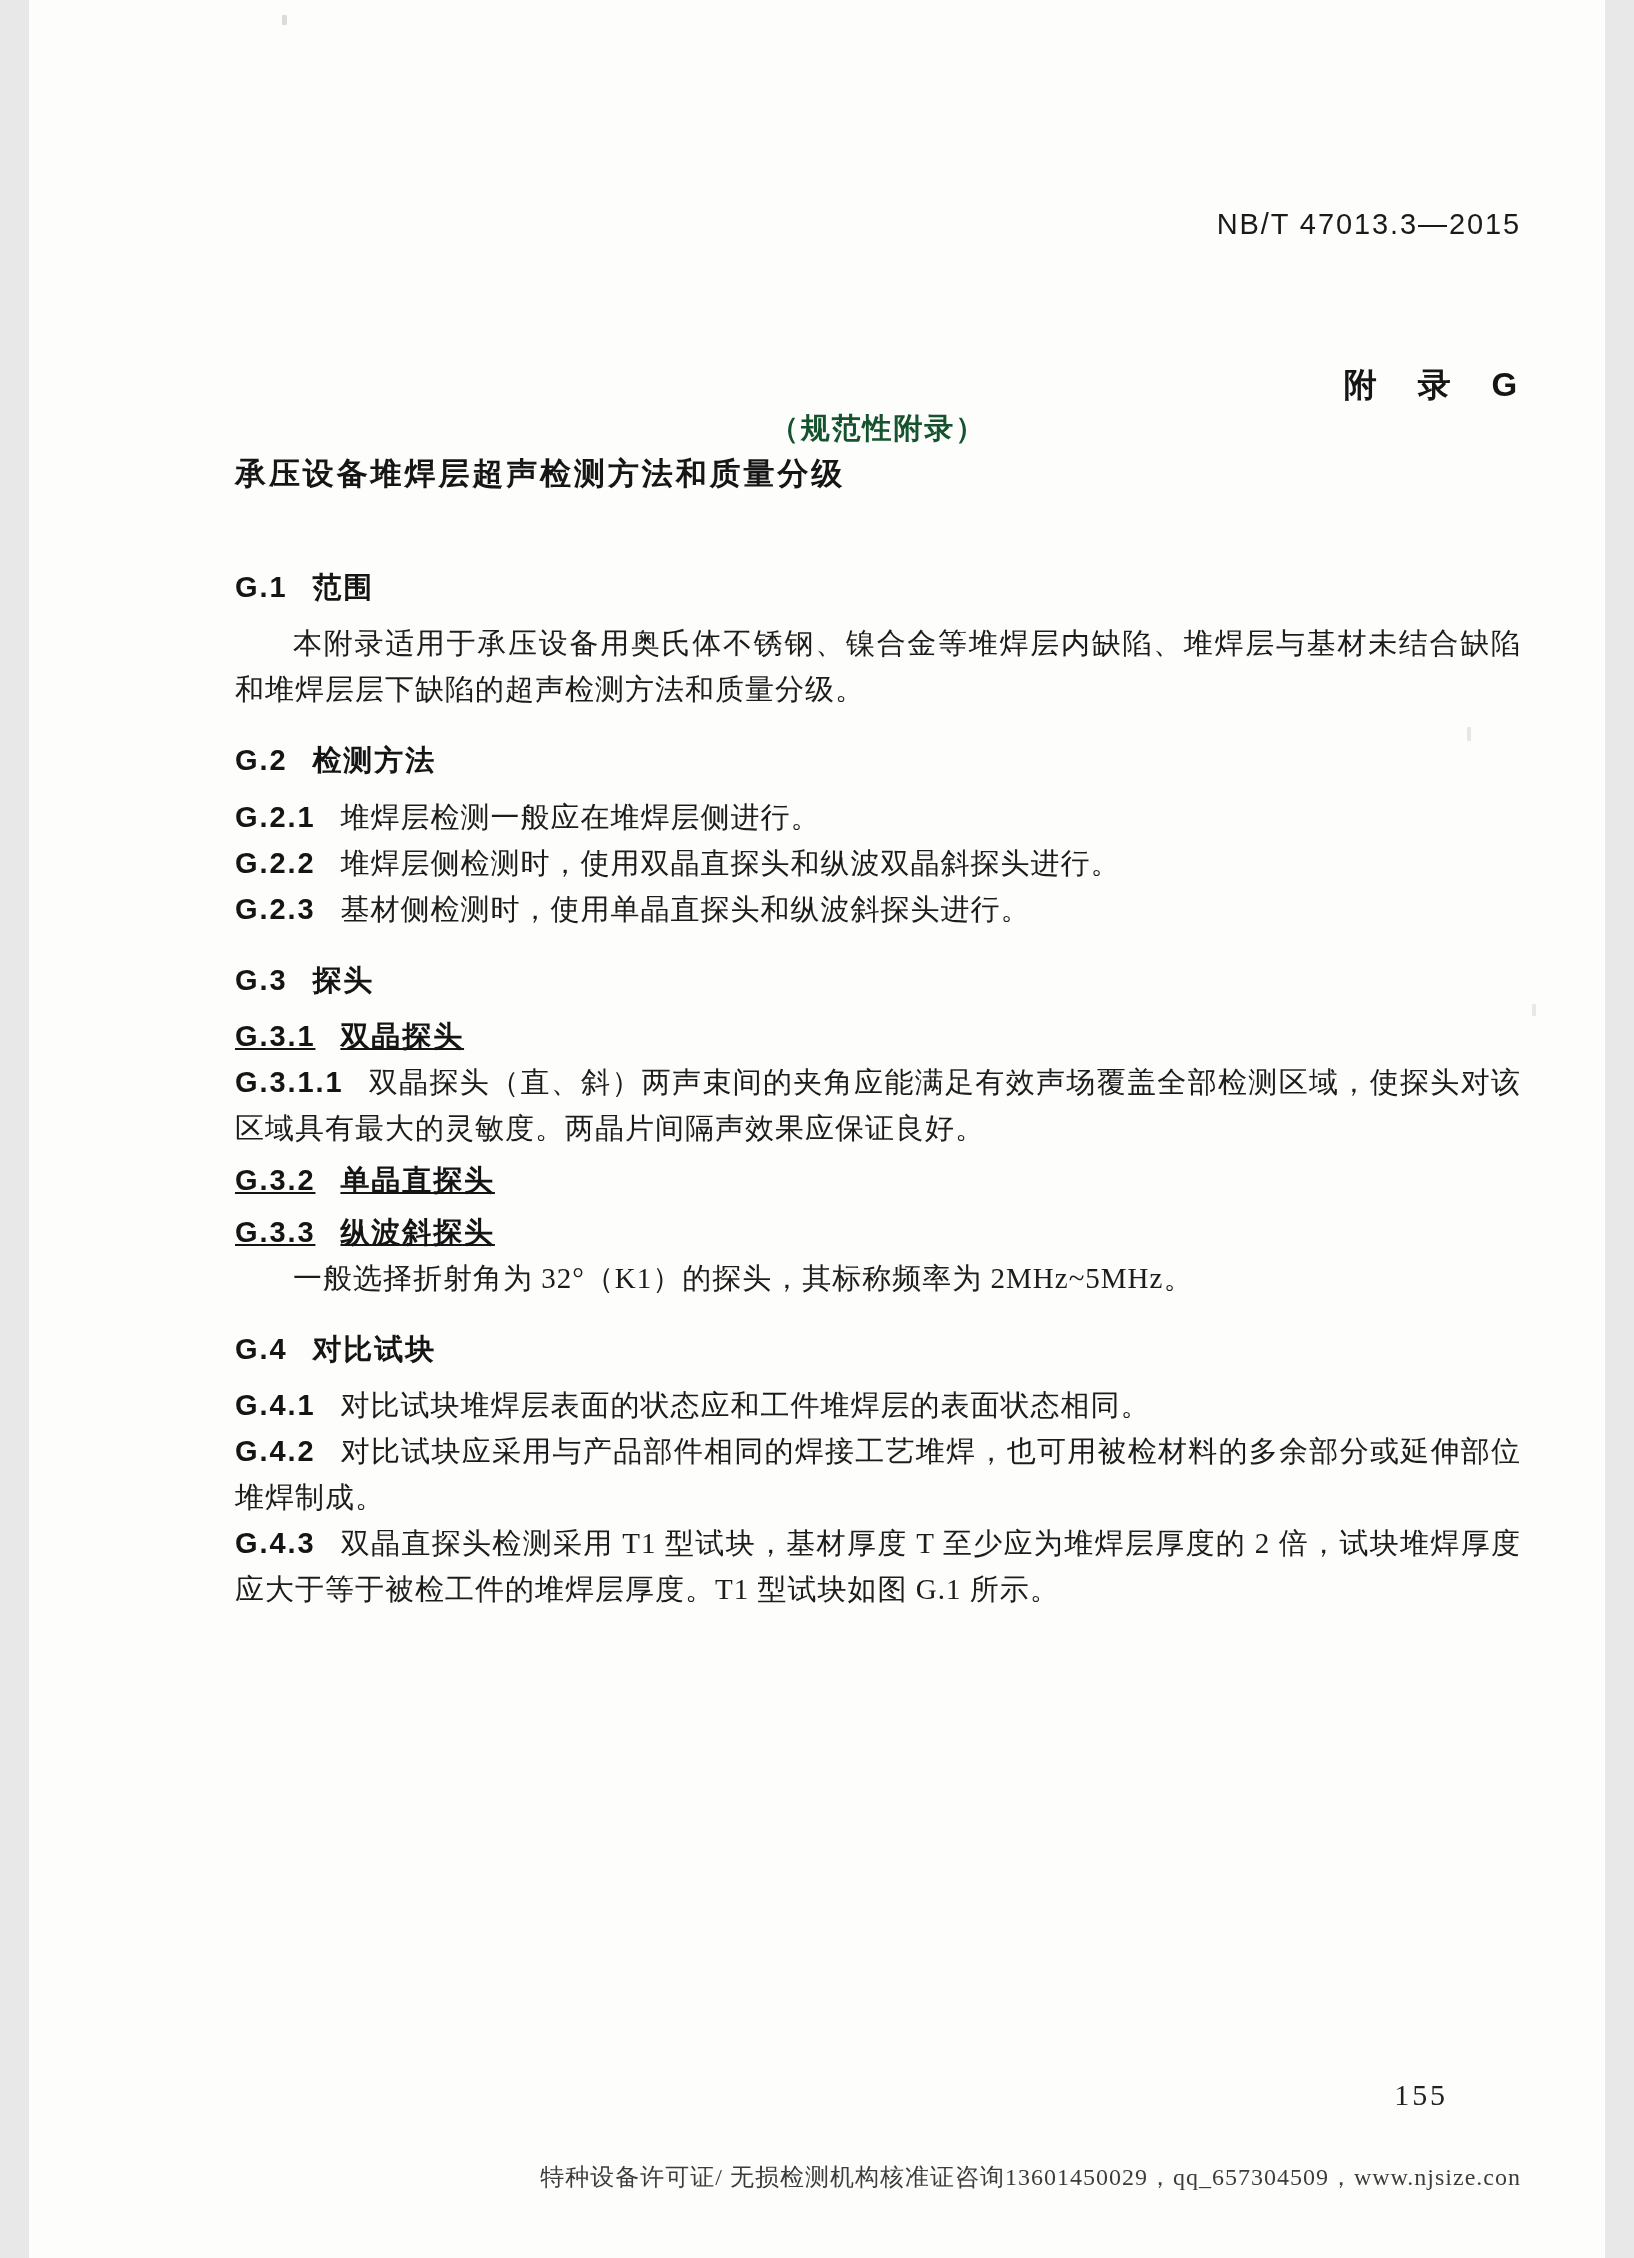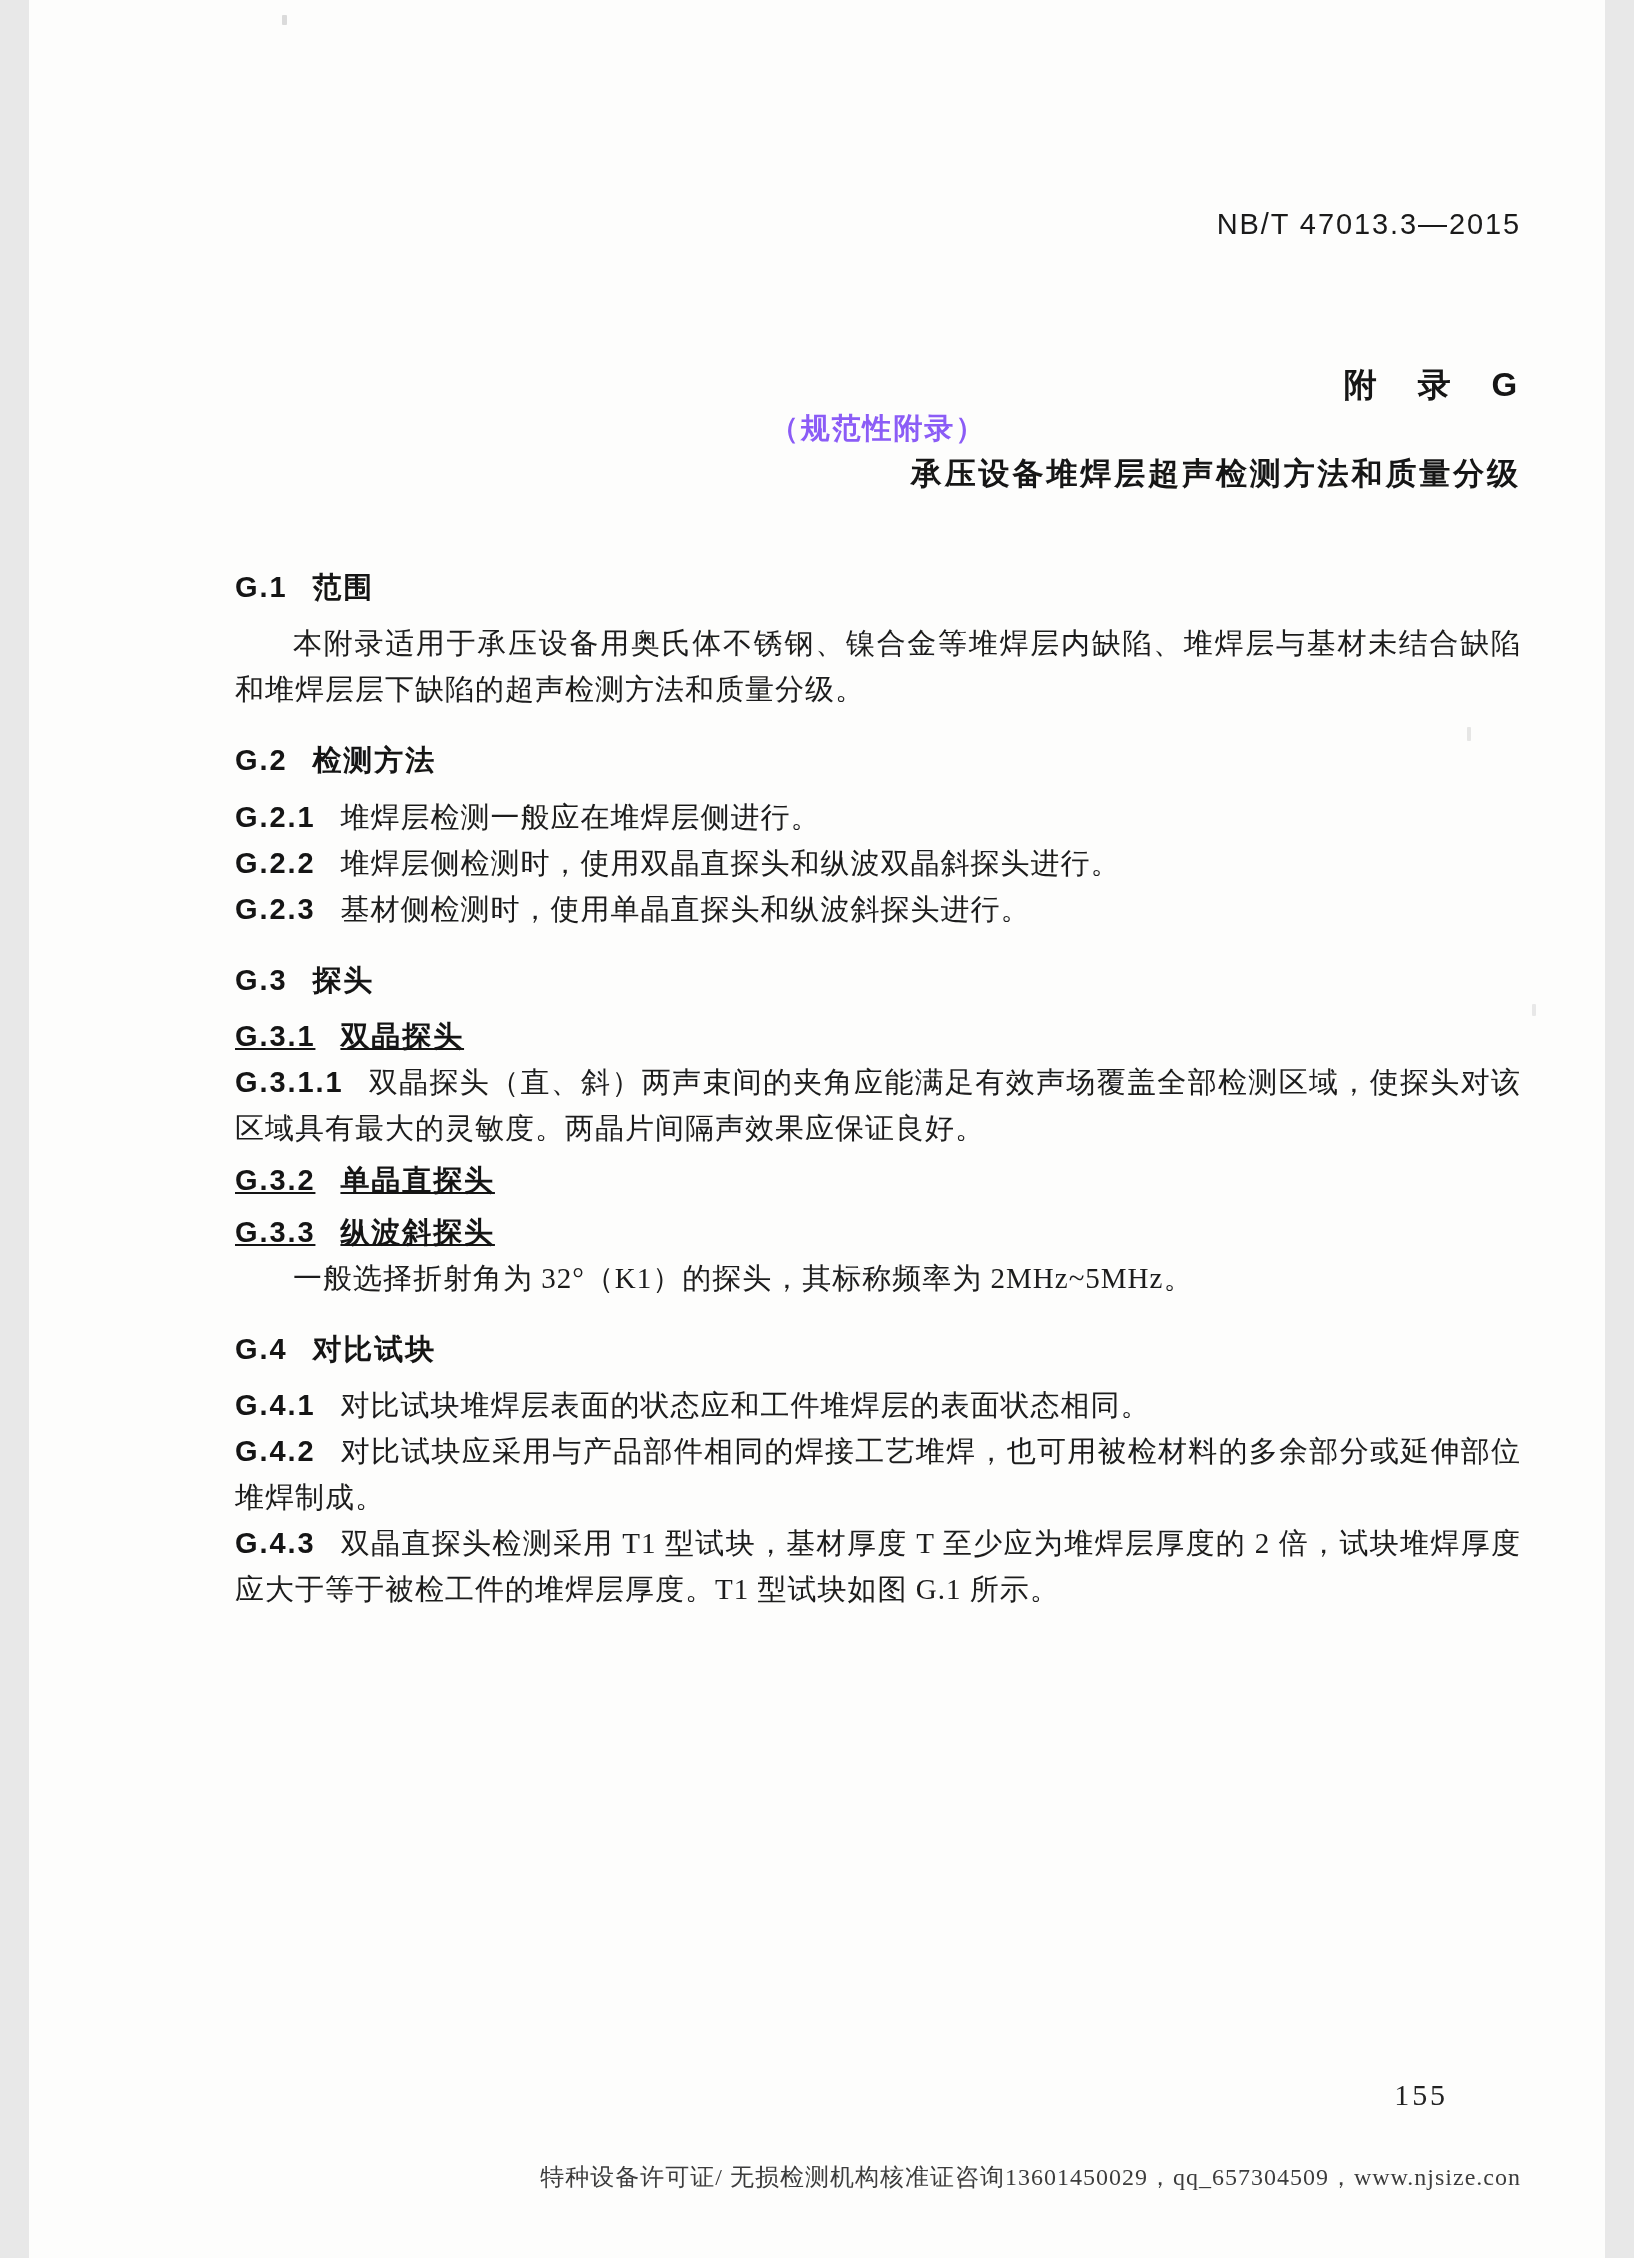--- a/index.html
+++ b/index.html
@@ -39,25 +39,25 @@
     color: #161616;
   }
   .t2 {
     margin: 1.9px 0 0 0;
     text-align: center;
     font-family: "Liberation Sans", sans-serif;
     font-weight: 700;
     font-size: 29px;
     line-height: 39px;
     letter-spacing: 1.9px;
-    color: #8b5cf6;
+    color: #14532d;
   }
   .t3 {
     margin: 4.8px 0 0 0;
-    text-align: right;
+    text-align: left;
     font-family: "Liberation Sans", sans-serif;
     font-weight: 700;
     font-size: 31px;
     line-height: 42px;
     letter-spacing: 2.9px;
     color: #161616;
   }
   #body { margin-top: 0; }
   .row {
     font-size: 29px;

